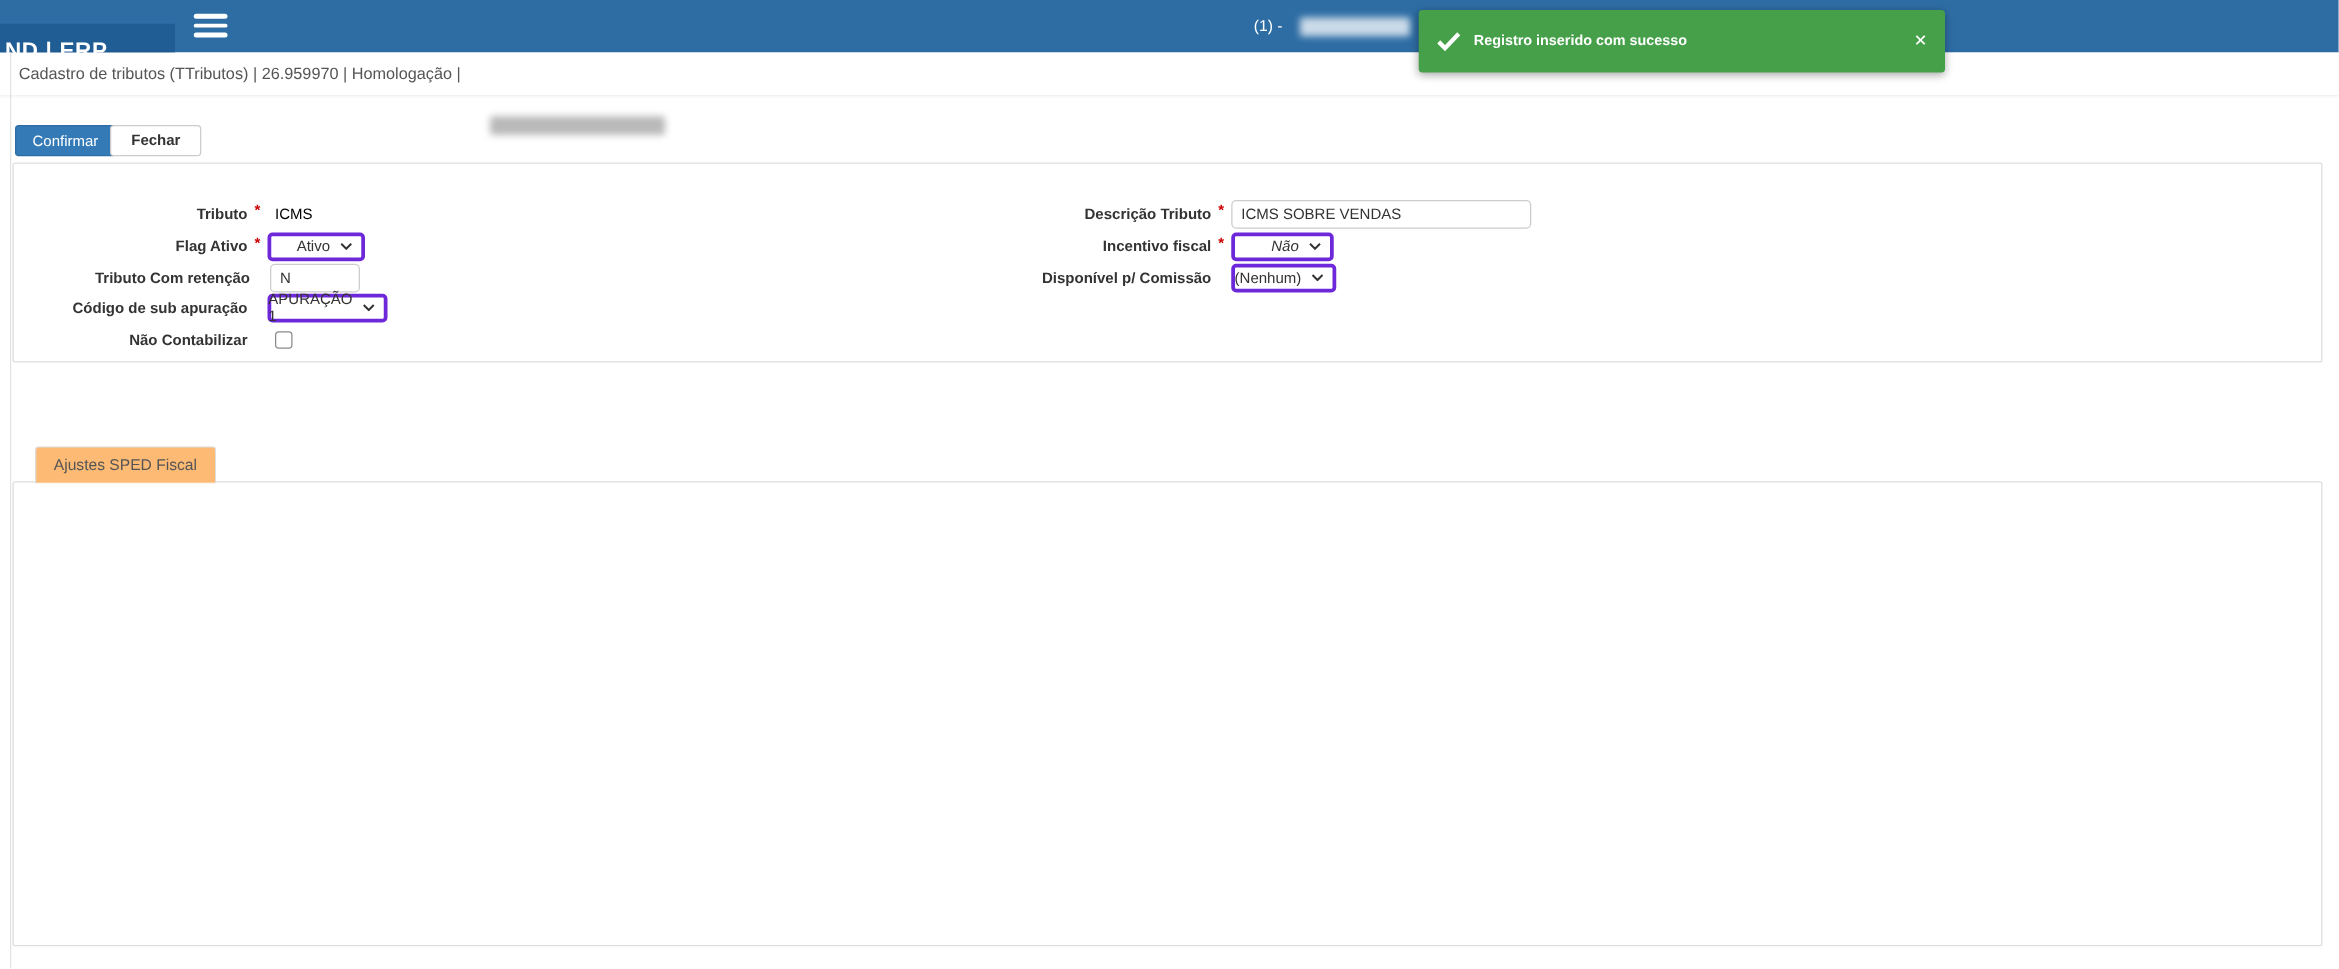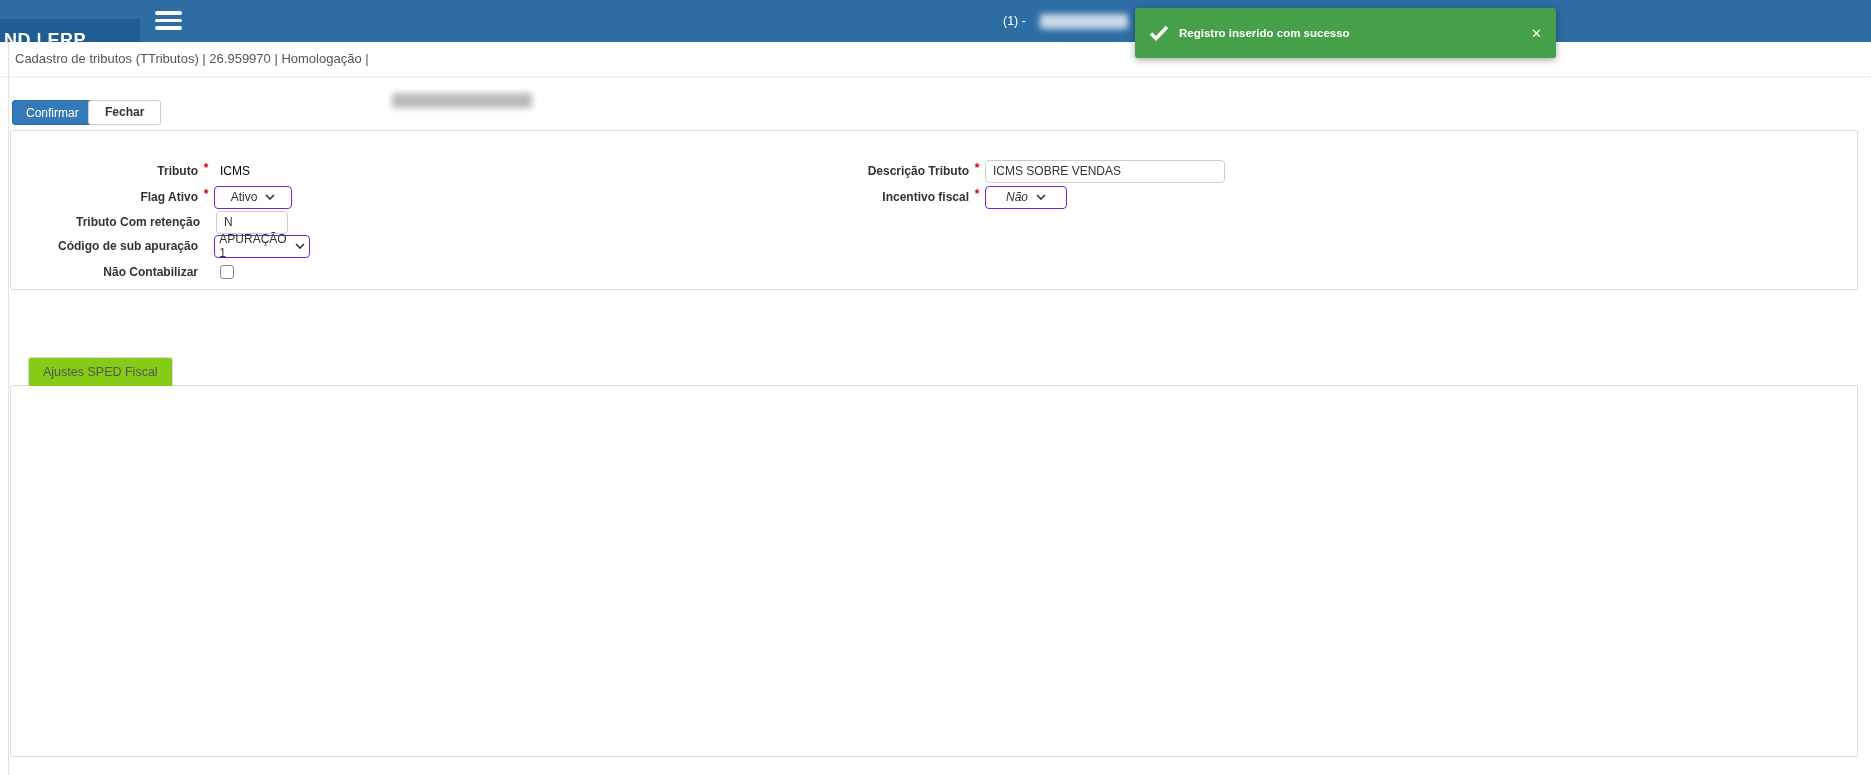--- a/index.html
+++ b/index.html
@@ -42,27 +42,27 @@
   
   .frow { position:absolute; display:flex; align-items:center; height:24px; }
   .flabel { font-size:12px; font-weight:bold; color:#333; text-align:right; white-space:nowrap; }
   .flabel.l { width:175px; }
   .flabel.r { width:318px; }
   .req { width:16px; text-align:center; color:#c00; font-size:12px; font-weight:bold; margin-top:-6px; }
   .static-val { color:#000000; font-size:12px; padding-left:6px; }
   .inp { height:23px; border:1px solid #ccc; border-radius:4px; font-size:12px; color:#333;
          padding:0 7px; font-family:inherit; background:#fff; }
   .inp.num { text-align:right; }
-  .sel { height:23px; border:1px solid #6d28d9; border-radius:4px; background:#fff; display:flex;
-         align-items:center; justify-content:center; padding:0 7px; font-size:12px; cursor:pointer; }
+  .sel { height:23px; border:3px solid #6d28d9; border-radius:4px; background:#fff; display:flex;
+         align-items:center; justify-content:flex-end; padding:0 7px; font-size:12px; cursor:pointer; }
   .sel svg { margin-left:8px; flex:0 0 auto; }
   .cbx { width:14px; height:14px; border:1px solid #8a8a8a; border-radius:3px; background:#fff; margin-left:6px; cursor:pointer; }
   
   .tab { position:absolute; left:28px; top:357px; height:30px; line-height:29px; padding:0 14px;
-         background:#84cc16; border:1px solid #ddd; border-bottom:1px solid #fff; border-radius:3px 3px 0 0;
+         background:#fdba74; border:1px solid #ddd; border-bottom:1px solid #fff; border-radius:3px 3px 0 0;
          color:#555; font-size:12.5px; z-index:2; cursor:pointer; }
   .panel-tabcontent { left:10px; top:385px; width:1848px; height:372px; z-index:1; }
   
   .panel-options { left:28px; top:412px; width:1497px; height:69px; border:1px solid #ddd; border-radius:3px; position:absolute; background:#fff; }
   .opt-title { height:29px; line-height:29px; padding-left:16px; color:#555; font-size:13px; border-bottom:1px solid #e5e5e5; }
   .filter-row { position:absolute; left:0; top:29px; width:100%; height:39px; display:flex; align-items:center; }
   .f-icon { margin-left:14px; display:flex; align-items:center; cursor:pointer; }
   .f-caret { font-size:8px; color:#333; margin-left:2px; }
   .f-lab { font-size:12px; font-weight:bold; color:#333; margin-left:14px; }
   .filter-row .sel { margin-left:13px; }
@@ -184,20 +184,30 @@
   <div class="frow" style="left:640px; top:54px;">
     <div class="flabel r">Incentivo fiscal</div>
     <span class="req">*</span>
     <div class="sel" style="width:82px;font-style:italic;">
       <span>Não</span>
       <svg width="10" height="6">
           <path d="M1 1l4 4 4-4" stroke="#333" fill="none" stroke-width="1.6"></path>
         </svg>
     </div>
   </div>
+  <div class="frow" style="left:640px; top:79px;">
+    <div class="flabel r">Disponível p/ Comissão</div>
+    <span class="req"></span>
+    <div class="sel" style="width:84px;">
+      <span>(Nenhum)</span>
+      <svg width="10" height="6">
+          <path d="M1 1l4 4 4-4" stroke="#333" fill="none" stroke-width="1.6"></path>
+        </svg>
+    </div>
+  </div>
 </div>
 
 <div class="tab">Ajustes SPED Fiscal</div>
 <div class="panel panel-tabcontent"></div>
 
 <div class="panel-options">
   <div class="opt-title">Opções</div>
   <div class="filter-row">
     <span class="f-icon">
       <svg width="17" height="15" viewBox="0 0 17 15">

